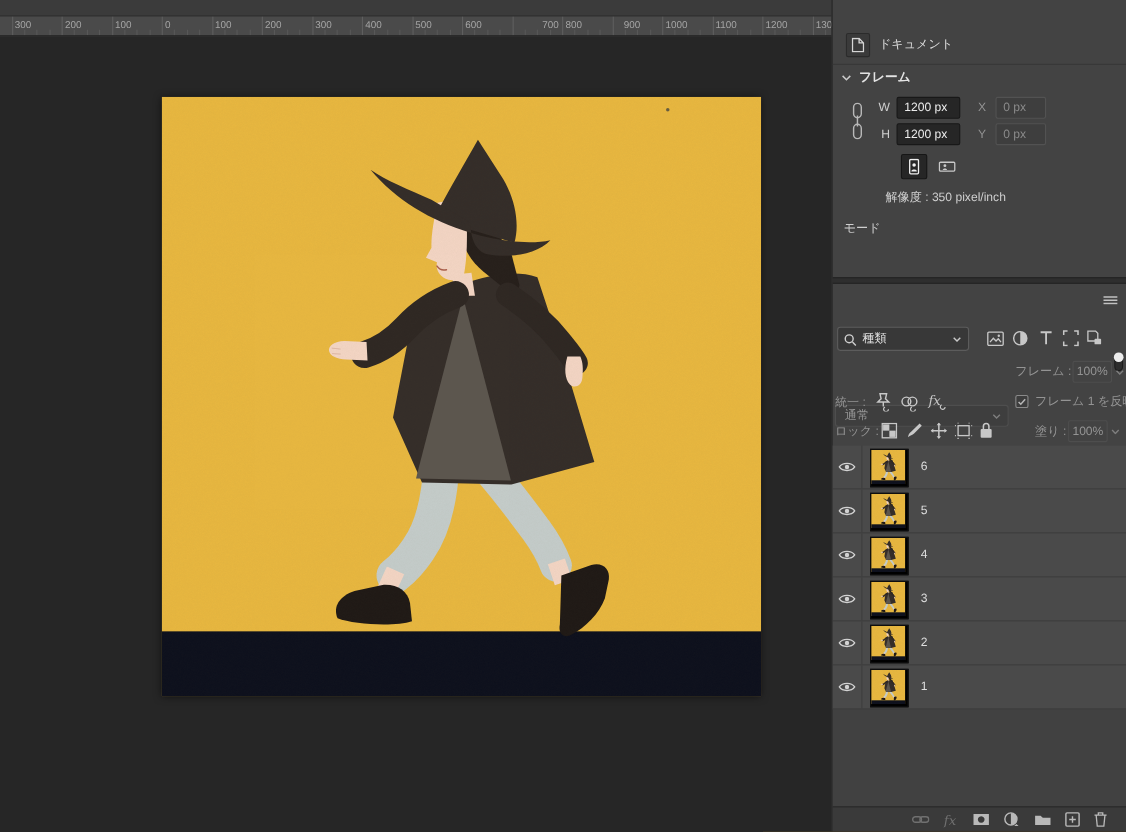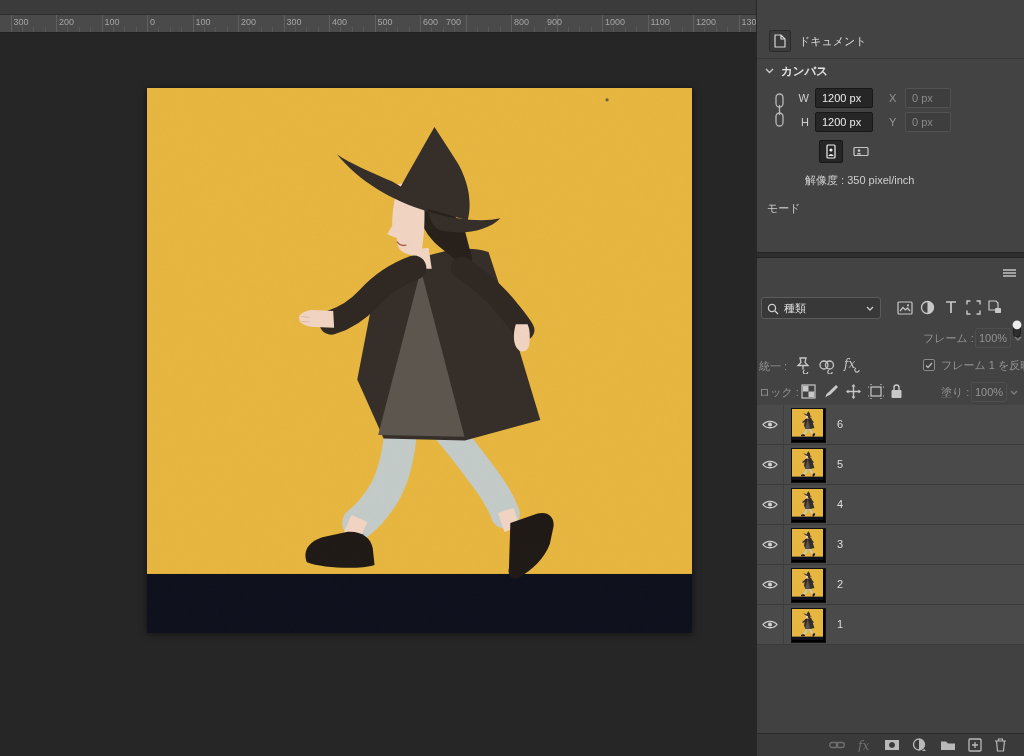--- a/index.html
+++ b/index.html
@@ -155,31 +155,31 @@
         <div class="rlabel" style="left: 377.5px;">500</div>
         <div class="tick-major" style="left: 420px;"></div>
         <div class="tick-minor" style="left: 431.375px;"></div>
         <div class="tick-minor" style="left: 442.75px;"></div>
         <div class="tick-minor" style="left: 454.125px;"></div>
         <div class="rlabel" style="left: 423px;">600</div>
         <div class="tick-major" style="left: 465.5px;"></div>
         <div class="tick-minor" style="left: 476.875px;"></div>
         <div class="tick-minor" style="left: 488.25px;"></div>
         <div class="tick-minor" style="left: 499.625px;"></div>
-        <div class="rlabel" style="left: 446px;">700</div>
+        <div class="rlabel" style="left: 493px;">700</div>
         <div class="tick-major" style="left: 511px;"></div>
         <div class="tick-minor" style="left: 522.375px;"></div>
         <div class="tick-minor" style="left: 533.75px;"></div>
         <div class="tick-minor" style="left: 545.125px;"></div>
         <div class="rlabel" style="left: 514px;">800</div>
         <div class="tick-major" style="left: 556.5px;"></div>
         <div class="tick-minor" style="left: 567.875px;"></div>
         <div class="tick-minor" style="left: 579.25px;"></div>
         <div class="tick-minor" style="left: 590.625px;"></div>
-        <div class="rlabel" style="left: 547px;">900</div>
+        <div class="rlabel" style="left: 567px;">900</div>
         <div class="tick-major" style="left: 602px;"></div>
         <div class="tick-minor" style="left: 613.375px;"></div>
         <div class="tick-minor" style="left: 624.75px;"></div>
         <div class="tick-minor" style="left: 636.125px;"></div>
         <div class="rlabel" style="left: 605px;">1000</div>
         <div class="tick-major" style="left: 647.5px;"></div>
         <div class="tick-minor" style="left: 658.875px;"></div>
         <div class="tick-minor" style="left: 670.25px;"></div>
         <div class="tick-minor" style="left: 681.625px;"></div>
         <div class="rlabel" style="left: 650.5px;">1100</div>
@@ -207,21 +207,21 @@
           <path d="M1,1 H7 L11,5 V13 H1 Z M7,1 V5 H11" fill="none" stroke="currentColor" stroke-width="1.2"></path>
         </svg>
     </div>
     <div class="abs lbl" style="left:42px;top:30px;height:22px;line-height:22px;color:#dedede;">ドキュメント</div>
 
     <div class="abs divider" style="top:58px;"></div>
 
     <svg class="abs" style="left:8px;top:68px;color:#c9c9c9;" width="9" height="6" viewBox="0 0 9 6">
         <path d="M1,1 L4.5,4.5 L8,1" fill="none" stroke="currentColor" stroke-width="1.4"></path>
       </svg>
-    <div class="abs lbl bold" style="left:24px;top:63px;height:16px;line-height:16px;">カンバス</div>
+    <div class="abs lbl bold" style="left:24px;top:63px;height:16px;line-height:16px;">フレーム</div>
 
     <svg class="abs" style="left:16px;top:93px;color:#b8b8b8;" width="13" height="34" viewBox="0 0 13 34">
       <rect x="3" y="1" width="7" height="13" rx="3.5" fill="none" stroke="currentColor" stroke-width="1.3"></rect>
       <rect x="3" y="20" width="7" height="13" rx="3.5" fill="none" stroke="currentColor" stroke-width="1.3"></rect>
       <path d="M6.5,12 V22" stroke="currentColor" stroke-width="1.3"></path>
     </svg>
 
     <div class="abs lbl" style="left:38px;top:88px;width:14px;height:20px;line-height:20px;text-align:right;">W</div>
     <div class="abs field live" style="left:58px;top:88px;width:58px;">1200 px</div>
     <div class="abs lbl dim" style="left:132px;top:88px;width:12px;height:20px;line-height:20px;">X</div>
@@ -287,20 +287,26 @@
         <path d="M1,1 H8 L10,3 V10 H1 Z" fill="none" stroke="currentColor" stroke-width="1.2"></path>
         <rect x="7" y="8" width="6" height="5" rx="0.8" fill="currentColor"></rect>
       </svg>
     <div class="abs toggle-pill" style="left:255px;top:298px;">
       <svg width="10" height="18" viewBox="0 0 10 18">
           <rect x="1.5" y="4" width="7" height="13" rx="3.5" fill="#2d2d2d" stroke="#1c1c1c"></rect>
           <circle cx="5" cy="4.8" r="4.4" fill="#ededed"></circle>
         </svg>
     </div>
 
+    <div class="abs select dead" style="left:2px;top:328px;width:158px;">
+      <span>通常</span>
+      <svg class="chev" width="8" height="5" viewBox="0 0 8 5">
+          <path d="M1,1 L4,4 L7,1" fill="none" stroke="currentColor" stroke-width="1.3"></path>
+        </svg>
+    </div>
     <div class="abs lbl dim" style="left:166px;top:328px;height:20px;line-height:20px;">フレーム :</div>
     <div class="abs mini-box" style="left:218px;top:328px;width:36px;">100%</div>
     <svg class="abs" style="left:257px;top:336px;color:#7e7e7e;" width="8" height="5" viewBox="0 0 8 5">
         <path d="M1,1 L4,4 L7,1" fill="none" stroke="currentColor" stroke-width="1.3"></path>
       </svg>
 
     <div class="abs lbl dim" style="left:2px;top:356px;height:20px;line-height:20px;">統一 :</div>
     <svg class="ficon" style="left:38px;top:357px;" width="16" height="17" viewBox="0 0 16 17">
         <path d="M5,1 H11 L10,5.5 L13,8.5 H3 L6,5.5 Z M8,8.5 V12.5" fill="none" stroke="currentColor" stroke-width="1.3"></path>
         <path d="M9.5,13 a2.2,2.2 0 1 0 3.2,2" fill="none" stroke="currentColor" stroke-width="1.1"></path>

